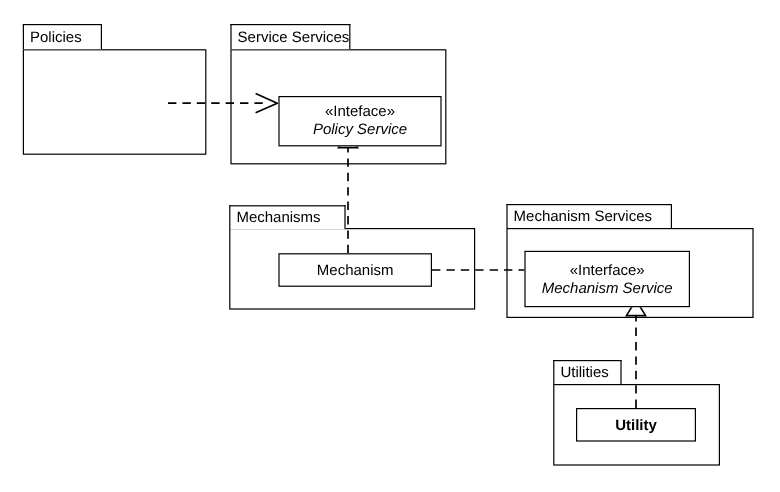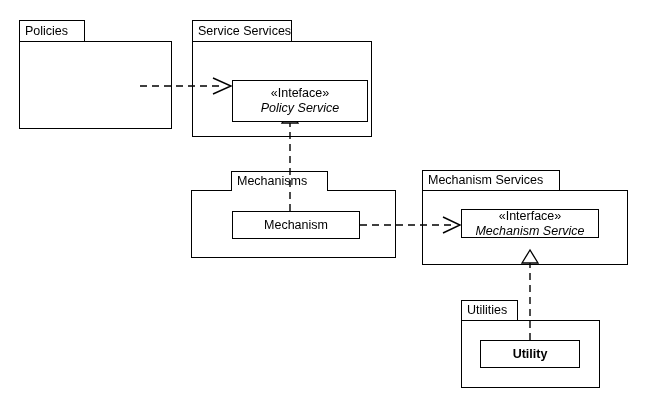--- a/index.html
+++ b/index.html
@@ -97,21 +97,21 @@
   <div class="pkg-tab" style="left:19px; top:20px; width:66px; height:21px;">
     <span>Policies</span>
   </div>
   <div class="pkg-body" style="left:19px; top:41px; width:153px; height:88px;"></div>
 
   <div class="pkg-tab" style="left:192px; top:20px; width:100px; height:21px;">
     <span>Service Services</span>
   </div>
   <div class="pkg-body" style="left:192px; top:41px; width:180px; height:96px;"></div>
 
-  <div class="pkg-tab" style="left:191px; top:171px; width:97px; height:20px;margin-left:40px;">
+  <div class="pkg-tab" style="left:191px; top:171px; width:97px; height:20px;">
     <span>Mechanisms</span>
   </div>
   <div class="pkg-body" style="left:191px; top:190px; width:205px; height:68px;"></div>
 
   <div class="pkg-tab" style="left:422px; top:170px; width:138px; height:20px;">
     <span>Mechanism Services</span>
   </div>
   <div class="pkg-body" style="left:422px; top:190px; width:206px; height:75px;"></div>
 
   <div class="pkg-tab" style="left:461px; top:300px; width:57px; height:20px;align-items:center;">
@@ -145,21 +145,21 @@
 
   <div class="clsbox" style="left:232px; top:68px; width:136px; height:42px;margin-top:12px;">
     <span class="stereo">«Inteface»</span>
     <span class="iname">Policy Service</span>
   </div>
 
   <div class="clsbox" style="left:232px; top:211px; width:128px; height:28px;">
     <span style="font-style:normal;">Mechanism</span>
   </div>
 
-  <div class="clsbox" style="left:461px; top:209px; width:138px; height:29px;">
+  <div class="clsbox" style="left:437px; top:209px; width:138px; height:47px;">
     <span class="stereo">«Interface»</span>
     <span class="iname">Mechanism Service</span>
   </div>
 
   <div class="clsbox" style="left:480px; top:340px; width:100px; height:28px;font-weight:bold;">
     <span style="font-style:normal;">Utility</span>
   </div>
 
 </div>
 

